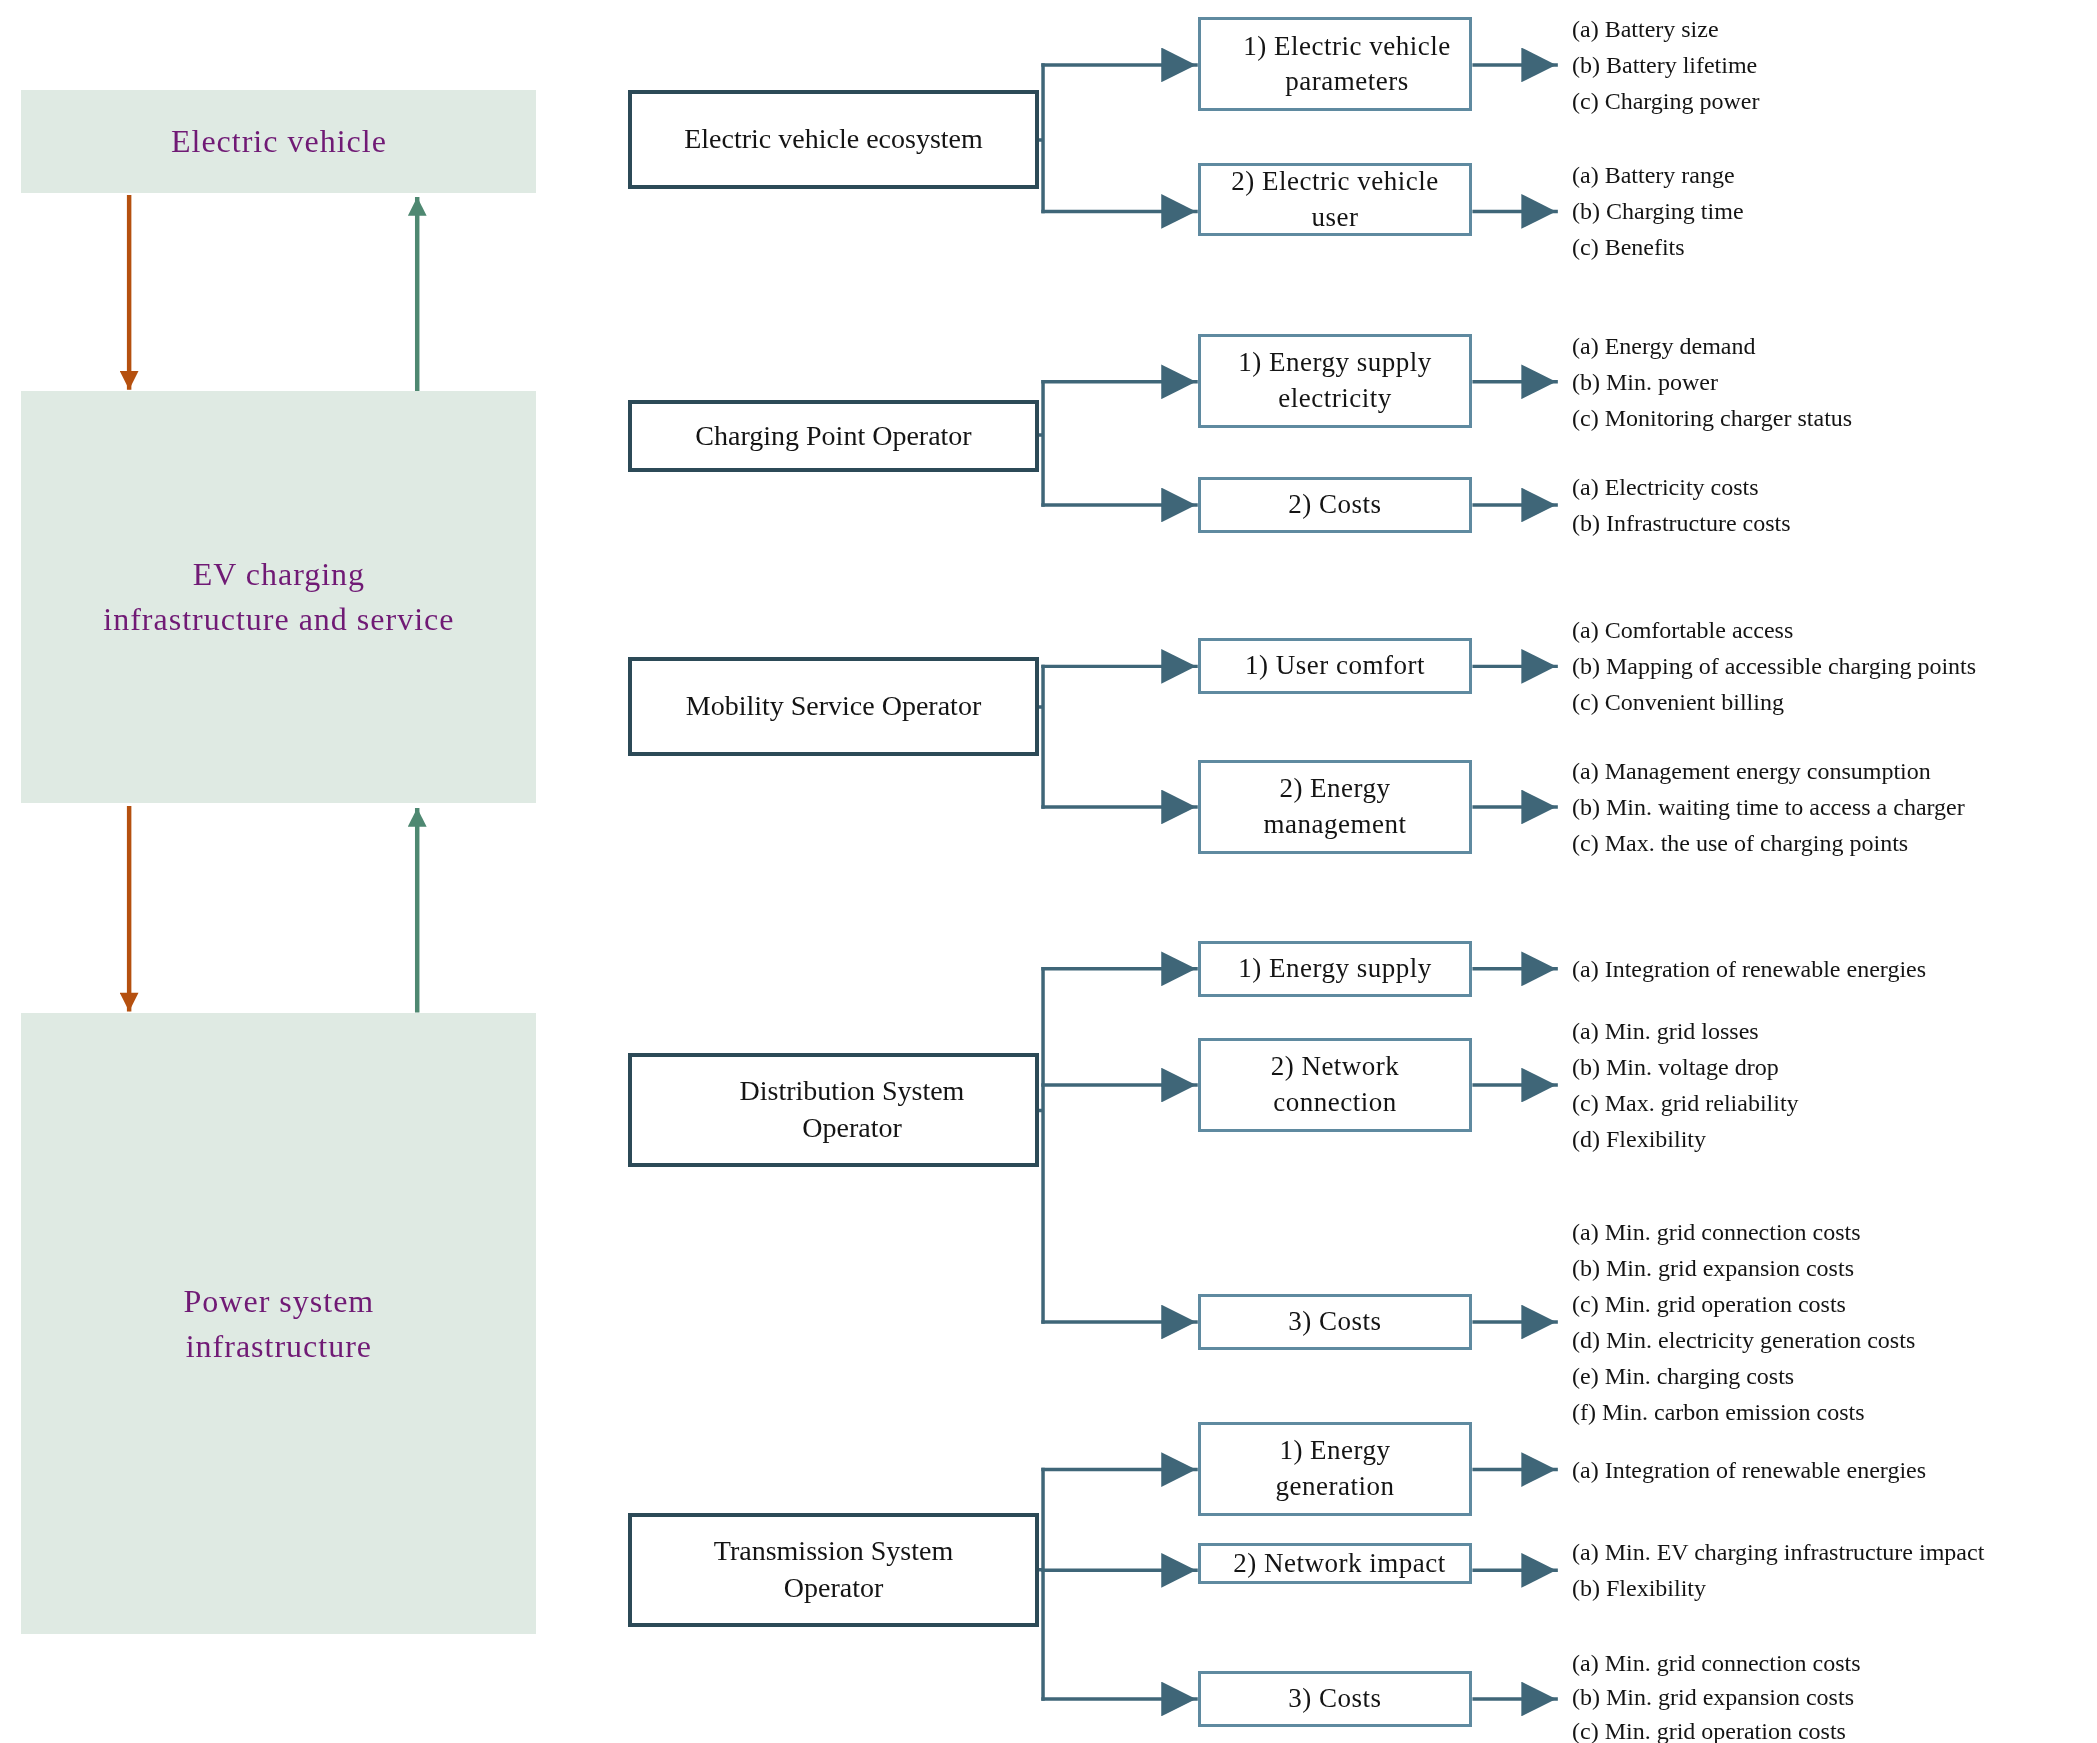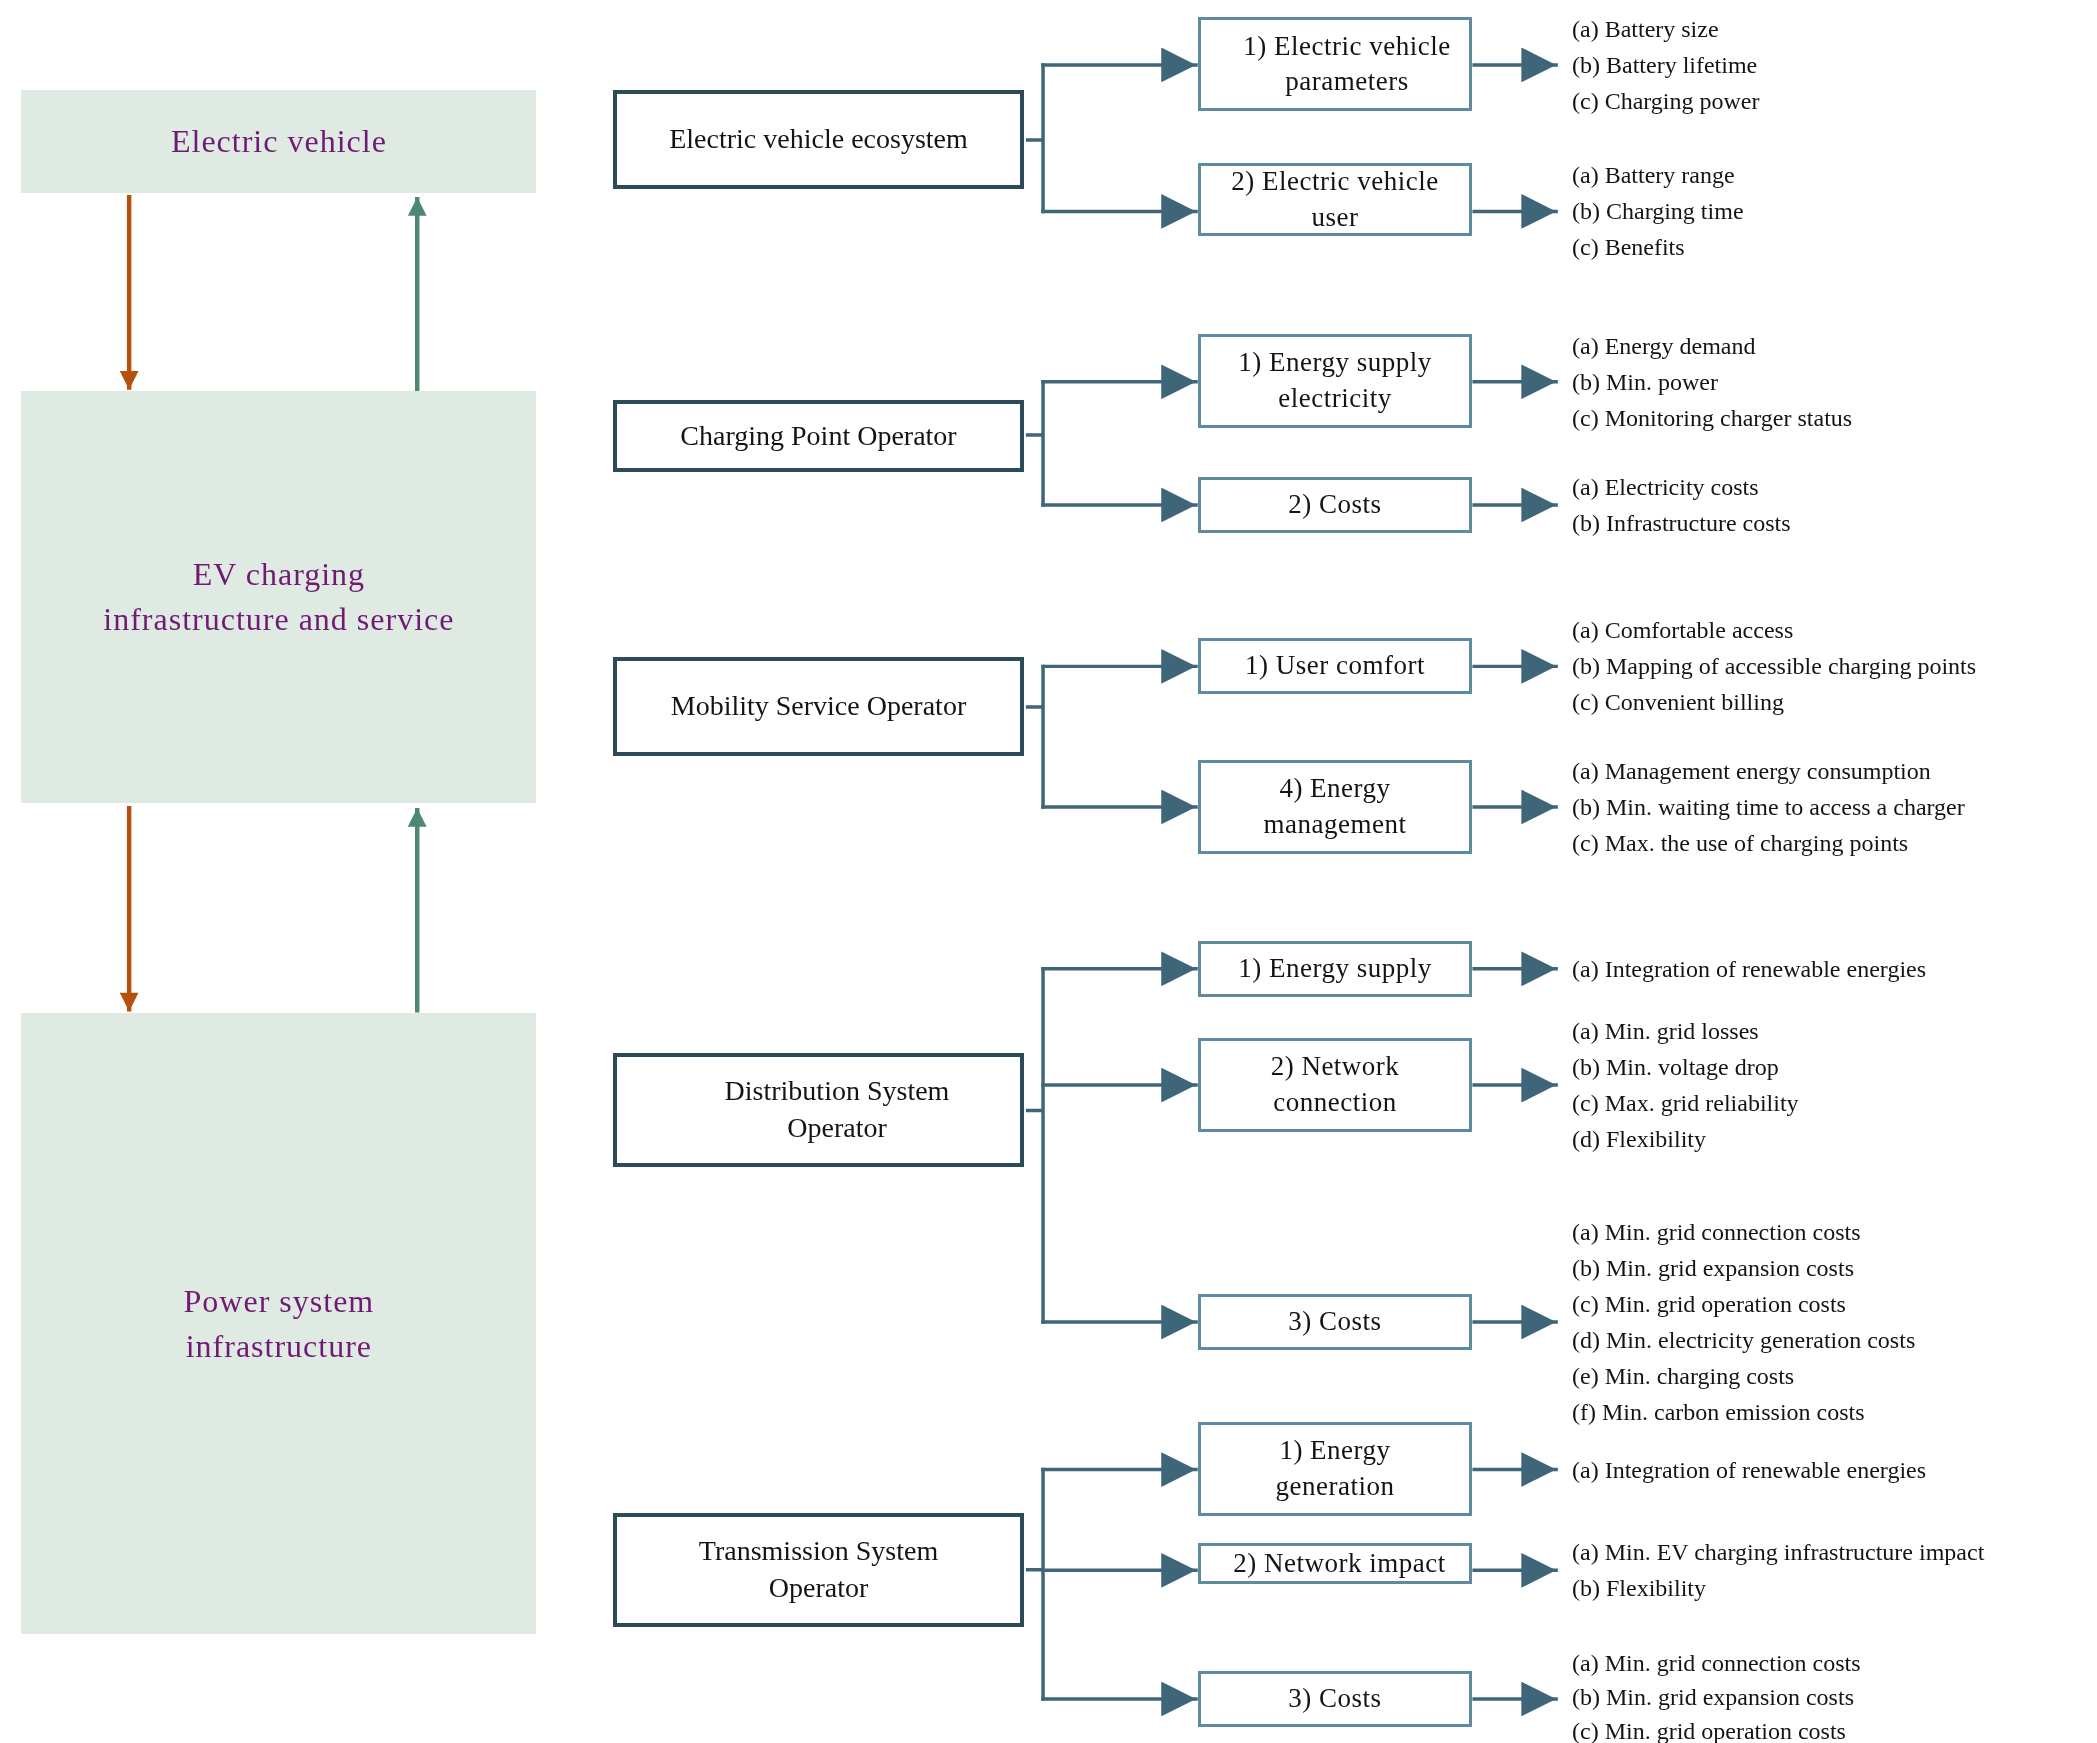--- a/index.html
+++ b/index.html
@@ -7,21 +7,21 @@
        font-family:"Liberation Serif","DejaVu Serif",serif;color:#141414;}
   #canvas{position:absolute;left:0;top:0;width:2097px;height:1744px;}
   svg.wires{position:absolute;left:0;top:0;z-index:0;}
   .ln{stroke:#3f6678;stroke-width:7;fill:none;stroke-linecap:square;}
   .redln{stroke:#b5500f;stroke-width:9;fill:none;}
   .grnln{stroke:#4e8871;stroke-width:9;fill:none;}
   .box{position:absolute;box-sizing:border-box;display:flex;flex-direction:column;
        justify-content:center;align-items:center;text-align:center;z-index:1;}
   .gbox{left:21.4px;width:515px;background:#dfeae3;color:#701a75;
         font-size:32px;line-height:1.4;letter-spacing:1px;}
-  .pbox{left:613px;width:411px;background:#ffffff;border:4px solid #2c4a57;
+  .pbox{left:628px;width:411px;background:#ffffff;border:4px solid #2c4a57;
         font-size:28px;line-height:1.32;}
   .cbox{left:1198px;width:274px;background:#ffffff;border:3.5px solid #5f8aa0;
         font-size:27px;line-height:1.32;letter-spacing:0.5px;}
   .box span{display:block;}
   .list{position:absolute;left:1572px;transform:translateY(-50%);z-index:1;
         font-size:24px;line-height:36px;white-space:nowrap;}
   .list div{height:36px;}
 </style>
 </head>
 <body>
@@ -147,21 +147,21 @@
   </div>
   <div class="box cbox" style="top:477px;height:56px;">
     <span>2) Costs</span>
     <span></span>
   </div>
   <div class="box cbox" style="top:638px;height:56px;">
     <span>1) User comfort</span>
     <span></span>
   </div>
   <div class="box cbox" style="top:760px;height:94px;">
-    <span>4) Energy</span>
+    <span>2) Energy</span>
     <span>management</span>
   </div>
   <div class="box cbox" style="top:941px;height:56px;">
     <span>1) Energy supply</span>
     <span></span>
   </div>
   <div class="box cbox" style="top:1038px;height:94px;">
     <span>2) Network</span>
     <span>connection</span>
   </div>

